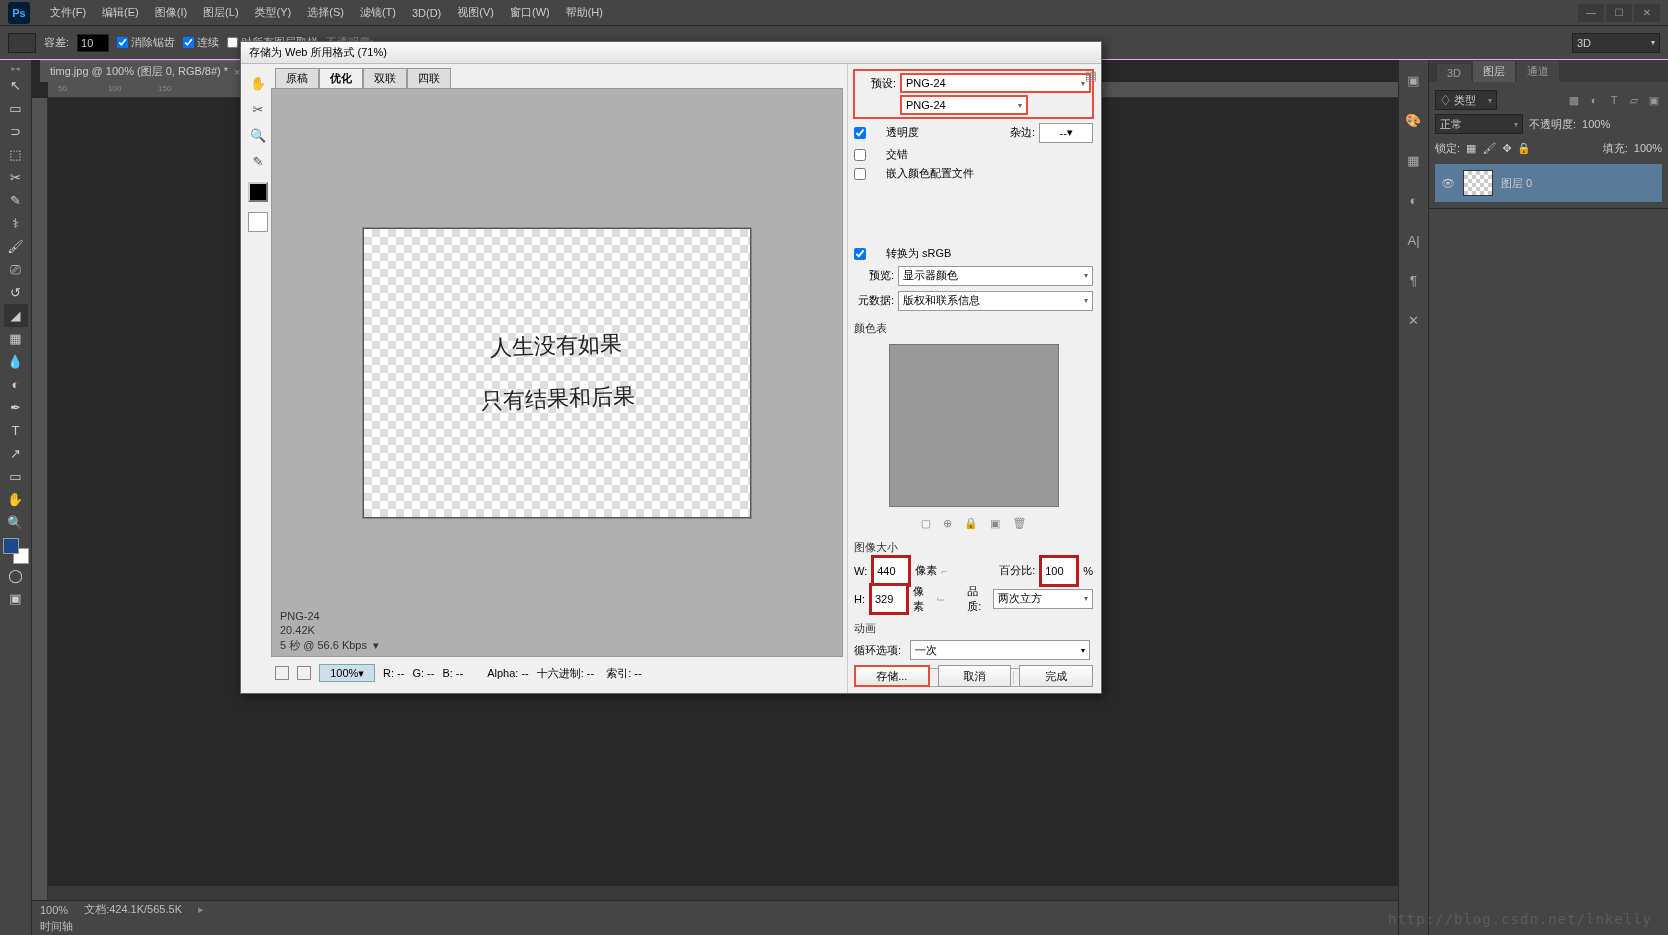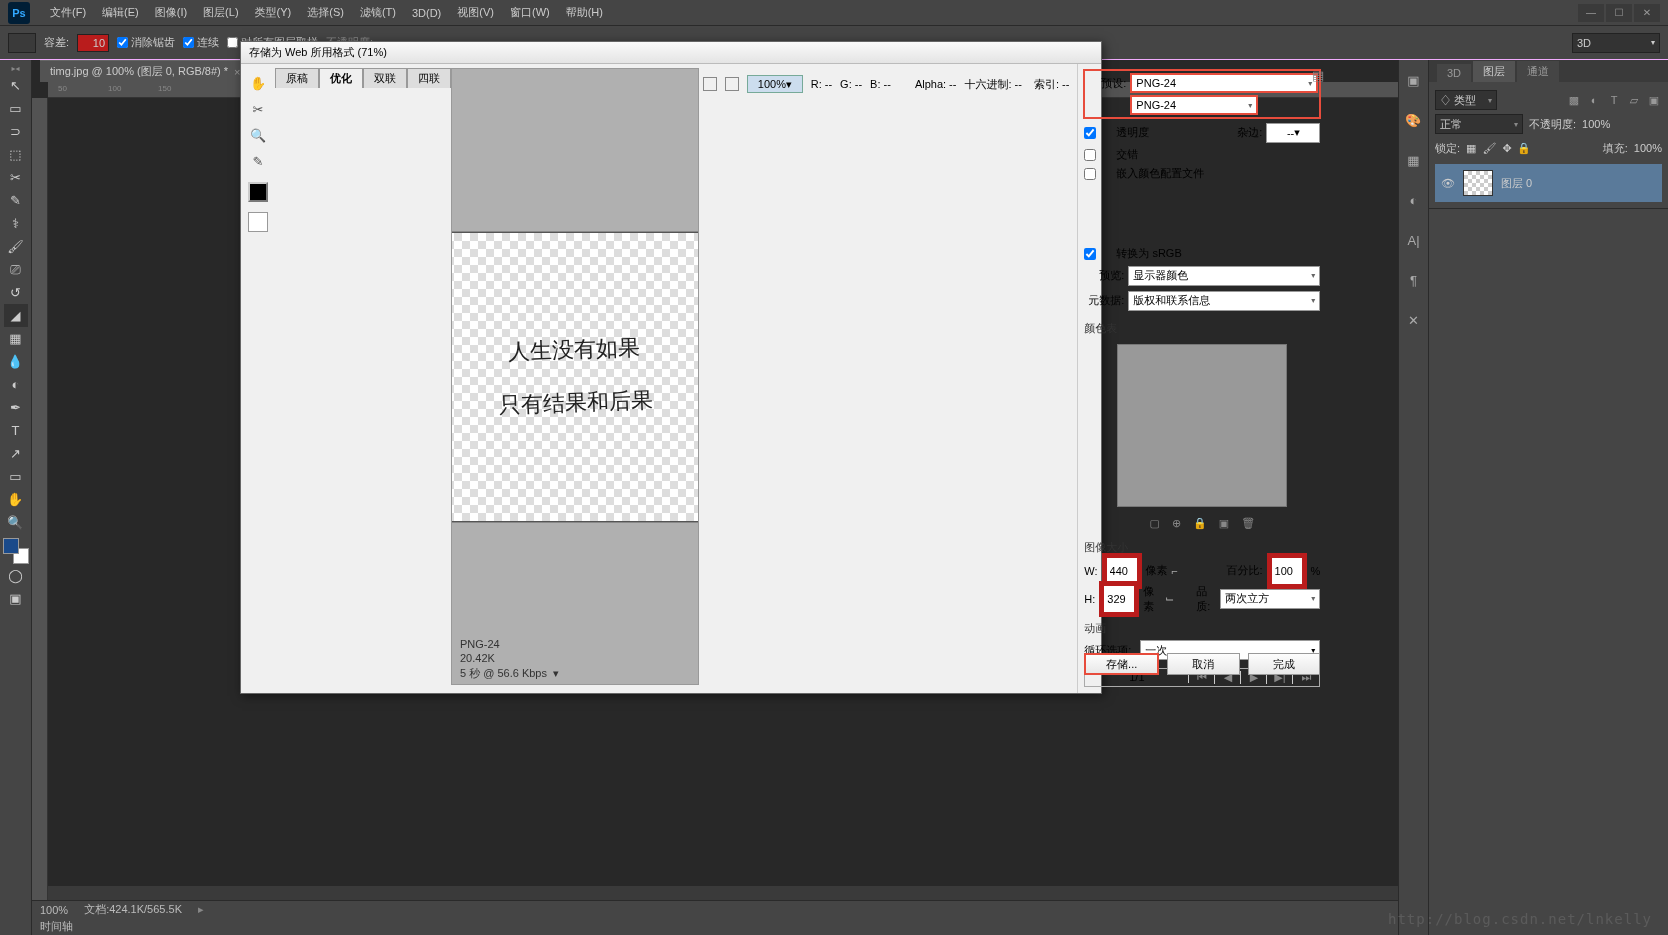--- a/index.html
+++ b/index.html
@@ -9,21 +9,21 @@
 .menubar { height:26px; background:#454545; display:flex; align-items:center; padding:0 8px; border-bottom:1px solid #2a2a2a; }
 .ps-logo { width:22px; height:22px; background:#001e36; color:#31a8ff; font-weight:bold; font-size:11px; display:flex; align-items:center; justify-content:center; border-radius:3px; margin-right:12px; }
 .menu-item { padding:0 8px; color:#ccc; cursor:default; }
 .window-controls { margin-left:auto; display:flex; gap:2px; }
 .win-btn { width:26px; height:18px; background:#3a3a3a; color:#999; display:flex; align-items:center; justify-content:center; font-size:10px; }
 
 
 .options-bar { height:34px; background:#454545; display:flex; align-items:center; padding:0 8px; gap:8px; border-bottom:1px solid #f0abfc; position:relative; }
 .brush-icon { width:28px; height:20px; background:#3a3a3a; border:1px solid #222; }
 .opt-label { color:#ccc; }
-.opt-input { width:32px; height:18px; background:#b91c1c; border:1px solid #222; color:#ccc; padding:0 3px; font-size:11px;text-align:right; }
+.opt-input { width:32px; height:18px; background:#000000; border:1px solid #222; color:#ccc; padding:0 3px; font-size:11px; }
 .opt-check { display:flex; align-items:center; gap:3px; }
 .opt-check input { width:11px; height:11px; }
 .right-3d { margin-left:auto; }
 .dd-3d { width:88px; height:20px; background:#333; border:1px solid #222; color:#ccc; padding:0 4px; display:flex; align-items:center; justify-content:space-between; }
 .dd-3d::after { content:"▾"; font-size:8px; }
 
 
 .main-area { position:absolute; top:60px; left:0; right:0; bottom:0; display:flex; }
 
 
@@ -69,21 +69,21 @@
 .dlg-body { display:flex; height:calc(100% - 22px); }
 
 
 .dlg-left { flex:1; display:flex; flex-direction:column; padding:4px 4px 8px 4px; }
 .dlg-tool-col { width:26px; display:flex; flex-direction:column; align-items:center; gap:4px; padding-top:4px; }
 .dlg-tool-col .dt { width:22px; height:22px; border:1px solid transparent; display:flex; align-items:center; justify-content:center; color:#555; font-size:13px; }
 .dlg-color-sw { width:20px; height:20px; background:#000; border:2px outset #ccc; margin-top:6px; }
 .dlg-slice-sw { width:20px; height:20px; background:#fff; border:1px solid #999; margin-top:6px; }
 
 .dlg-preview-wrap { display:flex; flex:1; }
-.dlg-preview { flex:1; display:flex; flex-direction:row; }
+.dlg-preview { flex:1; display:flex; flex-direction:column; }
 .dlg-view-tabs { height:20px; display:flex; align-items:flex-end; padding-left:4px; }
 .vtab { padding:2px 10px; background:#ddd; border:1px solid #999; border-bottom:none; font-size:11px; }
 .vtab.active { background:#f0f0f0; font-weight:bold; }
 .dlg-canvas-outer { flex:1; background:#b0b0b0; border:1px solid #999; padding:4px; overflow:hidden; display:flex; align-items:center; justify-content:center; position:relative; }
 .dlg-canvas-frame { background:#fff; border:1px solid #555; box-shadow:0 0 0 1px #888; }
 .dlg-image { width:386px; height:288px; background-image:repeating-conic-gradient(#ddd 0 25%,#fff 0 50%); background-size:16px 16px; position:relative; display:flex; align-items:center; justify-content:center; }
 .handwriting { color:#222; font-size:22px; line-height:2.4; font-family:"STXingkai","KaiTi",cursive; text-align:center; transform:rotate(-2deg); }
 .dlg-imginfo { position:absolute; bottom:4px; left:8px; font-size:11px; color:#333; line-height:1.3; }
 
 .dlg-footer-row { height:24px; display:flex; align-items:center; gap:8px; padding:0 4px; margin-top:4px; font-size:11px; }
@@ -101,29 +101,29 @@
 .s-dd.narrow { width:128px; flex:none; }
 .red-box { border:2px solid #e74c3c !important; }
 .red-outline { outline:2px solid #e74c3c; outline-offset:-1px; padding:2px; }
 .s-check { display:flex; align-items:center; gap:20px; }
 .s-check input { width:12px; height:12px; }
 .misc-dd { width:54px; height:20px; border:1px solid #999; background:#fff; display:flex; align-items:center; justify-content:center; }
 .group-title { color:#333; margin-top:6px; }
 .color-table-box { width:170px; height:170px; background:#999; border:1px solid #777; margin:4px auto; }
 .color-table-icons { display:flex; justify-content:center; gap:12px; color:#888; margin-top:2px; }
 .size-row { display:flex; align-items:center; gap:4px; height:24px; }
-.size-row input { width:40px; height:18px; border:5px solid #b91c1c; padding:13px 3px; font-size:11px; }
+.size-row input { width:40px; height:18px; border:3px solid #b91c1c; padding:13px 3px; font-size:11px; }
 .anim-dd { width:180px; height:20px; border:1px solid #999; background:#fff; padding:0 4px; display:flex; align-items:center; justify-content:space-between; }
 .anim-dd::after { content:"▾"; font-size:8px; }
 .anim-ctrl { display:flex; align-items:center; gap:0; margin-top:3px; border:1px solid #aaa; height:20px; }
 .anim-ctrl .pg { flex:1; text-align:center; border-right:1px solid #ccc; }
 .anim-ctrl .ab { width:26px; text-align:center; border-right:1px solid #ccc; color:#888; }
 .anim-ctrl .ab:last-child { border-right:none; }
 
-.dlg-actions { position:absolute; bottom:18px; left:6px; right:8px; display:flex; gap:8px; }
+.dlg-actions { position:absolute; bottom:6px; left:6px; right:8px; display:flex; gap:8px; }
 .dlg-btn { flex:1; height:22px; border:1px solid #999; background:linear-gradient(#fdfdfd,#e8e8e8); font-size:11px; display:flex; align-items:center; justify-content:center; }
 .dlg-btn.save-red { border:2px solid #e74c3c; }
 
 .menu-corner { position:absolute; top:4px; right:4px; color:#888; font-size:13px; }
 
 .watermark { position:absolute; bottom:8px; right:16px; color:#6a6a6a; font-size:14px; letter-spacing:1px; font-family:monospace; opacity:.6; pointer-events:none; }
 .scrollbar-h { position:absolute; bottom:35px; left:16px; right:0; height:14px; background:#3a3a3a; }
 </style>
 </head>
 <body>

